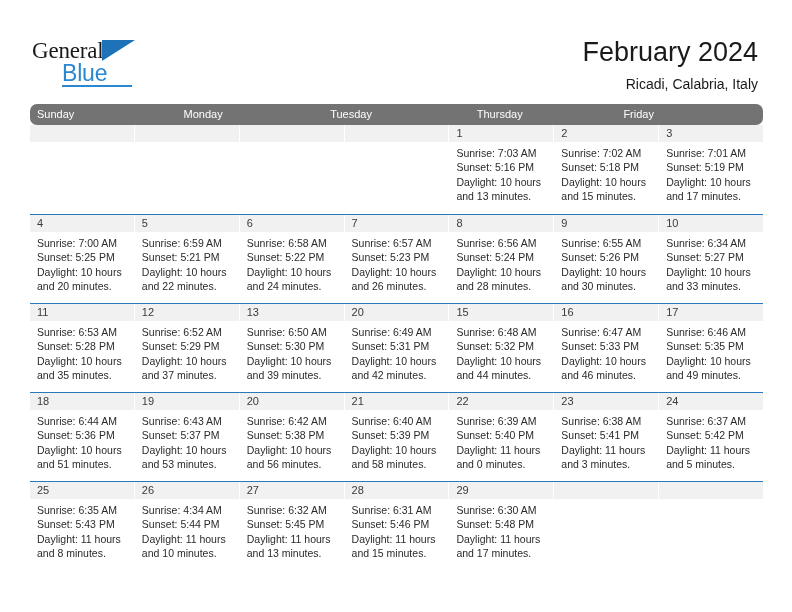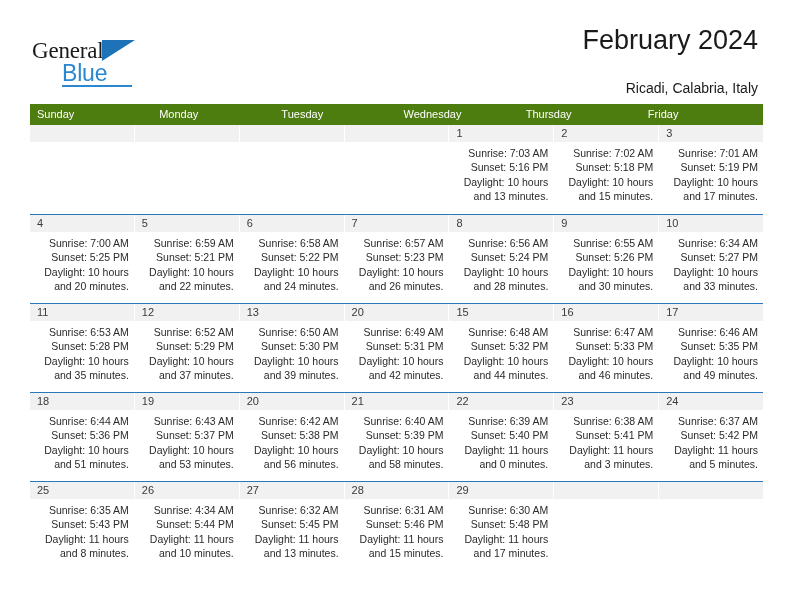--- a/index.html
+++ b/index.html
@@ -71,50 +71,51 @@
     left: 30px;
     top: 47px;
     width: 70px;
     height: 2px;
     background: #2b87cf;
   }
 
   .title-block {
     position: absolute;
     right: 34px;
-    top: 24px;
+    top: 36px;
     text-align: right;
   }
   .cal-title {
     font-size: 27px;
     font-weight: normal;
     color: #1a1a1a;
     line-height: 32px;
     white-space: nowrap;
   }
   .cal-subtitle {
     font-size: 14px;
     color: #1a1a1a;
     line-height: 20px;
-    margin-top: 22px;
+    margin-top: 6px;
     white-space: nowrap;
   }
 
   
   .calendar {
     position: absolute;
     left: 30px;
     top: 104px;
     width: 733px;
   }
 
   .weekday-row {
     display: flex;
     width: 100%;
-    background: #4d7c0f;
+    background: #737373;
+    border-radius: 7px;
   }
   .weekday-cell {
     flex: 1 1 0;
     height: 21px;
     line-height: 21px;
     color: #ffffff;
     font-size: 11px;
     padding-left: 7px;
     box-sizing: border-box;
     white-space: nowrap;
@@ -155,21 +156,20 @@
   }
   .day-cell.empty .day-number {
     background: #f1f1f1;
   }
 
   .day-body {
     padding: 4px 5px 0 7px;
     font-size: 10.5px;
     line-height: 14.3px;
     color: #2a2a2a;
-    text-align: right;
   }
   .day-body div {
     white-space: nowrap;
   }
 </style>
 </head>
 <body>
 
 <div class="page">
 
@@ -187,21 +187,20 @@
       <div class="cal-subtitle">Ricadi, Calabria, Italy</div>
     </div>
 
   </div>
 
   <div class="calendar">
     <div class="weekday-row" id="weekday-row">
         <div class="weekday-cell">Sunday</div>
         <div class="weekday-cell">Monday</div>
         <div class="weekday-cell">Tuesday</div>
-        <div class="weekday-cell">Wednesday</div>
         <div class="weekday-cell">Thursday</div>
         <div class="weekday-cell">Friday</div>
       </div>
     <div id="weeks-container">
         <div class="week-row">
           <div class="day-cell empty">
             <div class="day-number"></div>
           </div>
           <div class="day-cell empty">
             <div class="day-number"></div>

